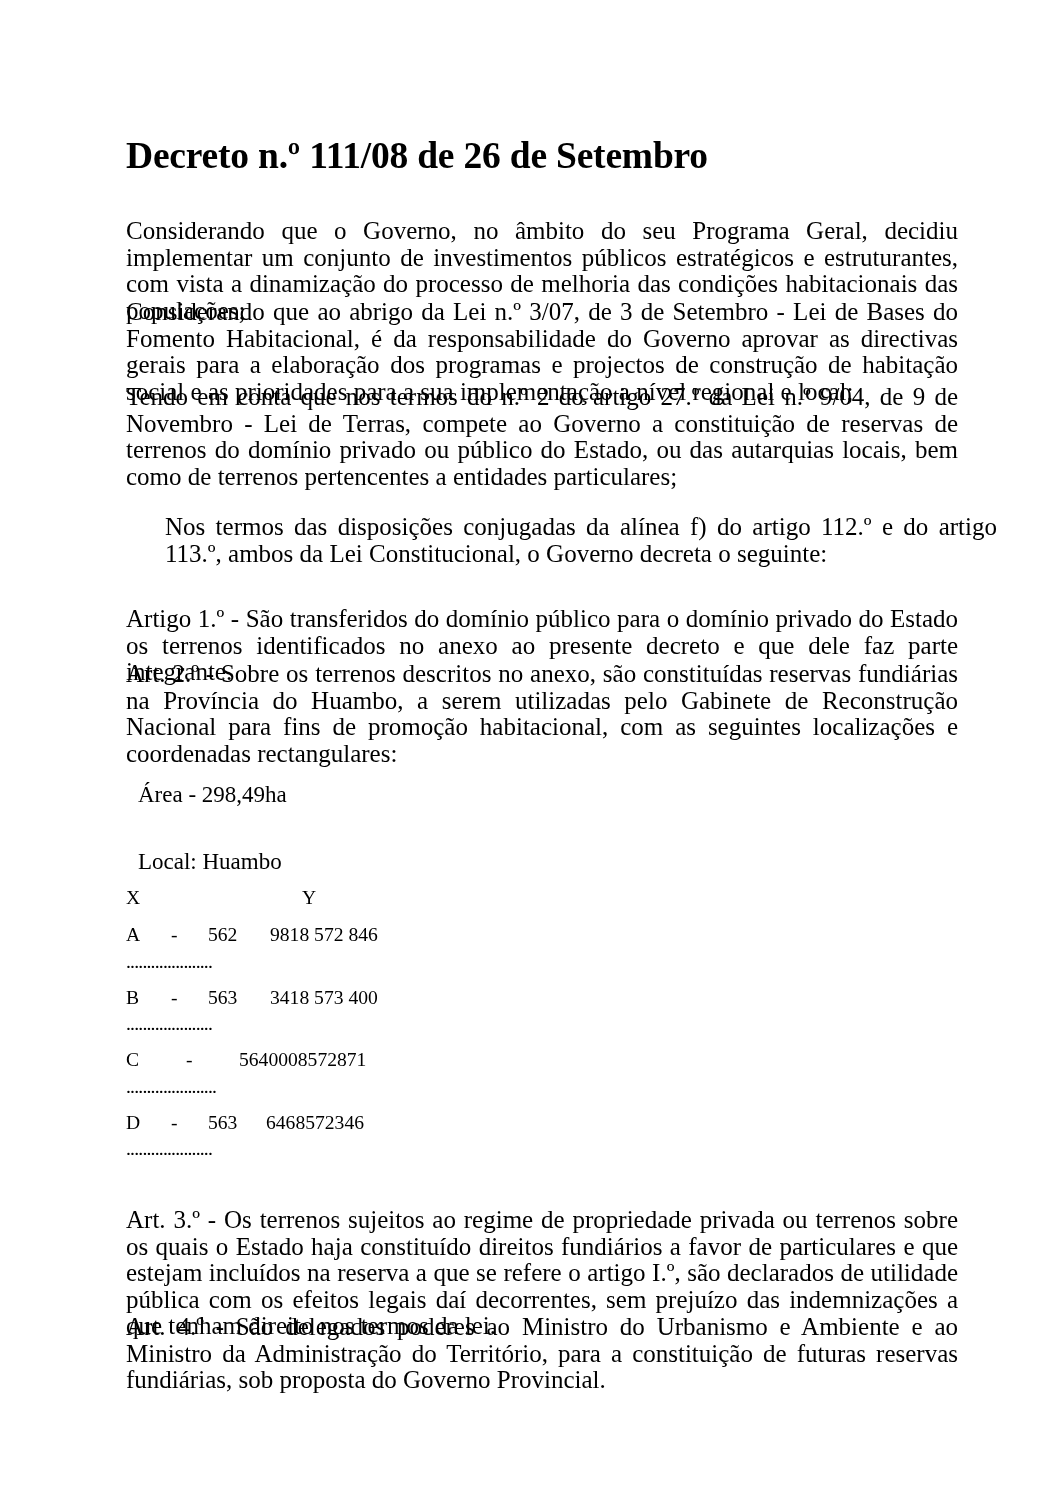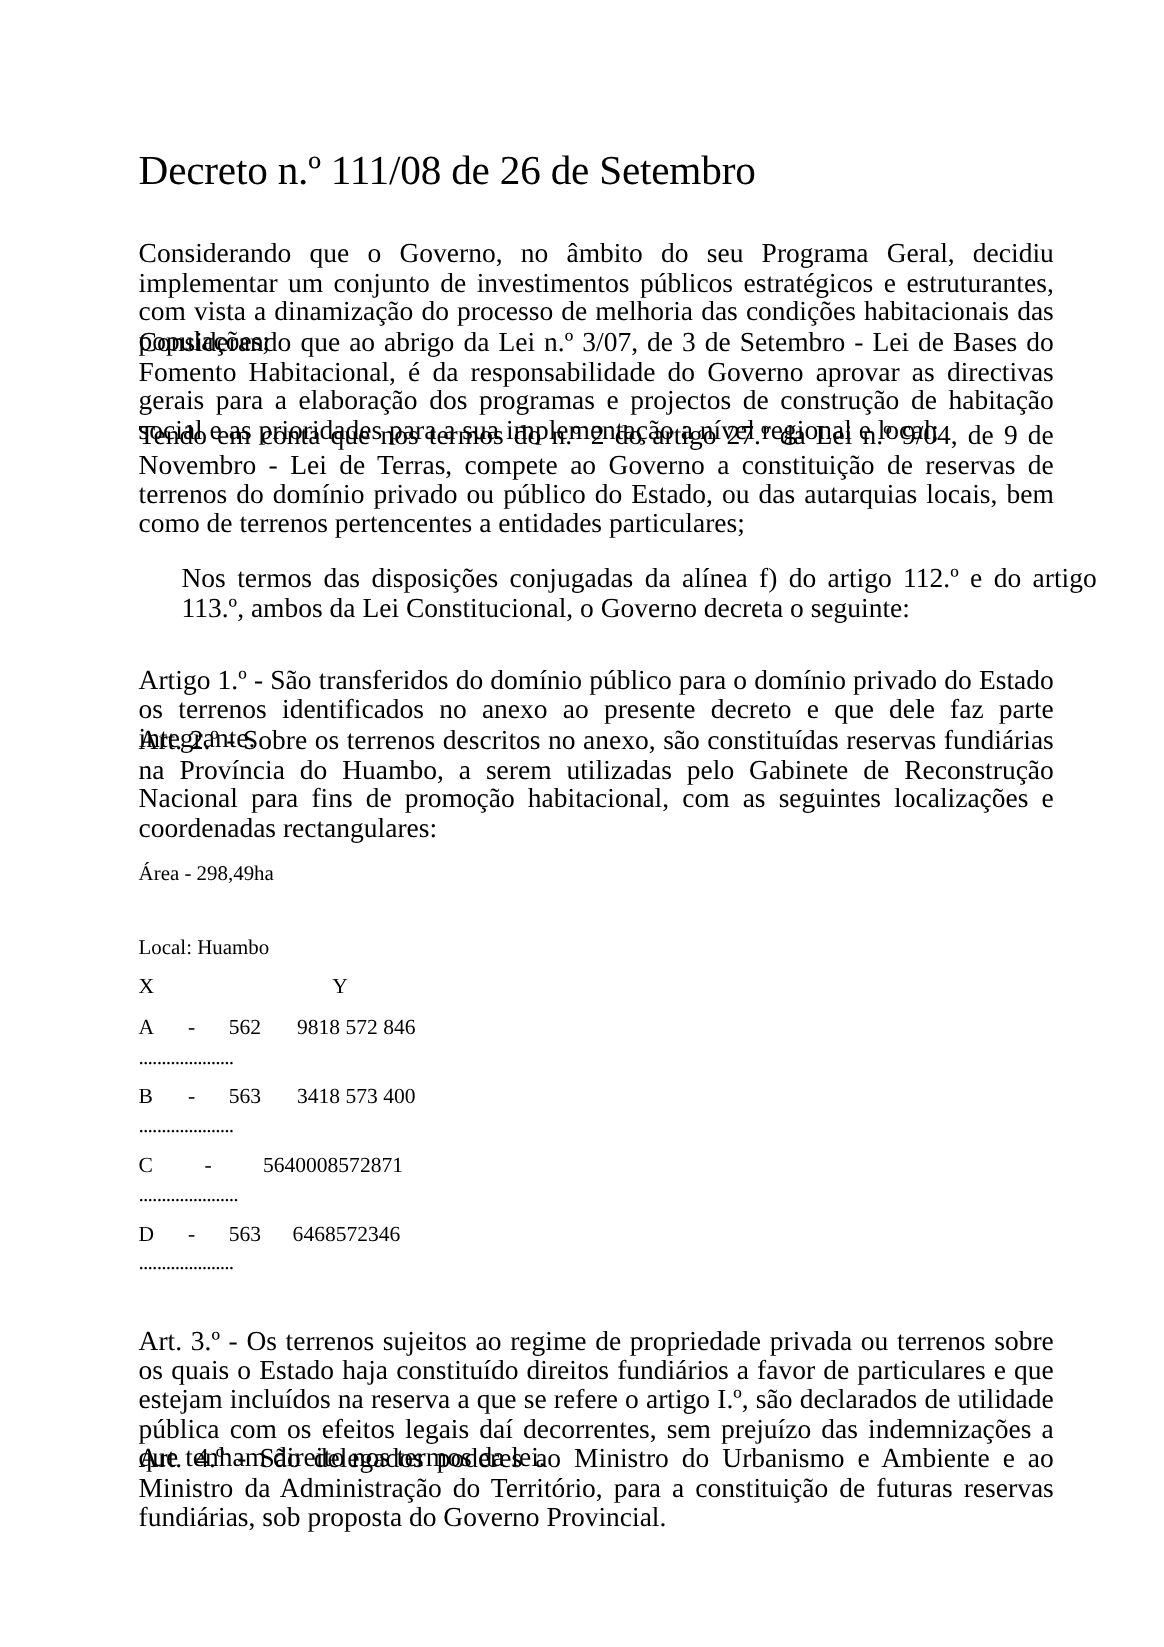--- a/index.html
+++ b/index.html
@@ -20,41 +20,41 @@
       left: 126px;
       top: 0;
       width: 832px;
     }
     .title {
       position: absolute;
       top: 133px;
       left: 0;
       margin: 0;
       font-size: 37.5px;
-      font-weight: normal;
+      font-weight: bold;
       letter-spacing: -0.2px;
       white-space: nowrap;
       line-height: 46px;
       text-align: right;
     }
     .para {
       position: absolute;
       left: 0;
       width: 832px;
       margin: 0;
       font-size: 25px;
       line-height: 26.5px;
       text-align: justify;
       text-align-last: left;
     }
     .line {
       position: absolute;
-      left: 0;
+      left: 12px;
       margin: 0;
-      font-size: 19px;
+      font-size: 23px;
       line-height: 26px;
       white-space: nowrap;
     }
     .coord-row {
       position: absolute;
       left: 0;
       height: 26px;
       font-size: 19.6px;
       line-height: 26px;
       white-space: nowrap;

